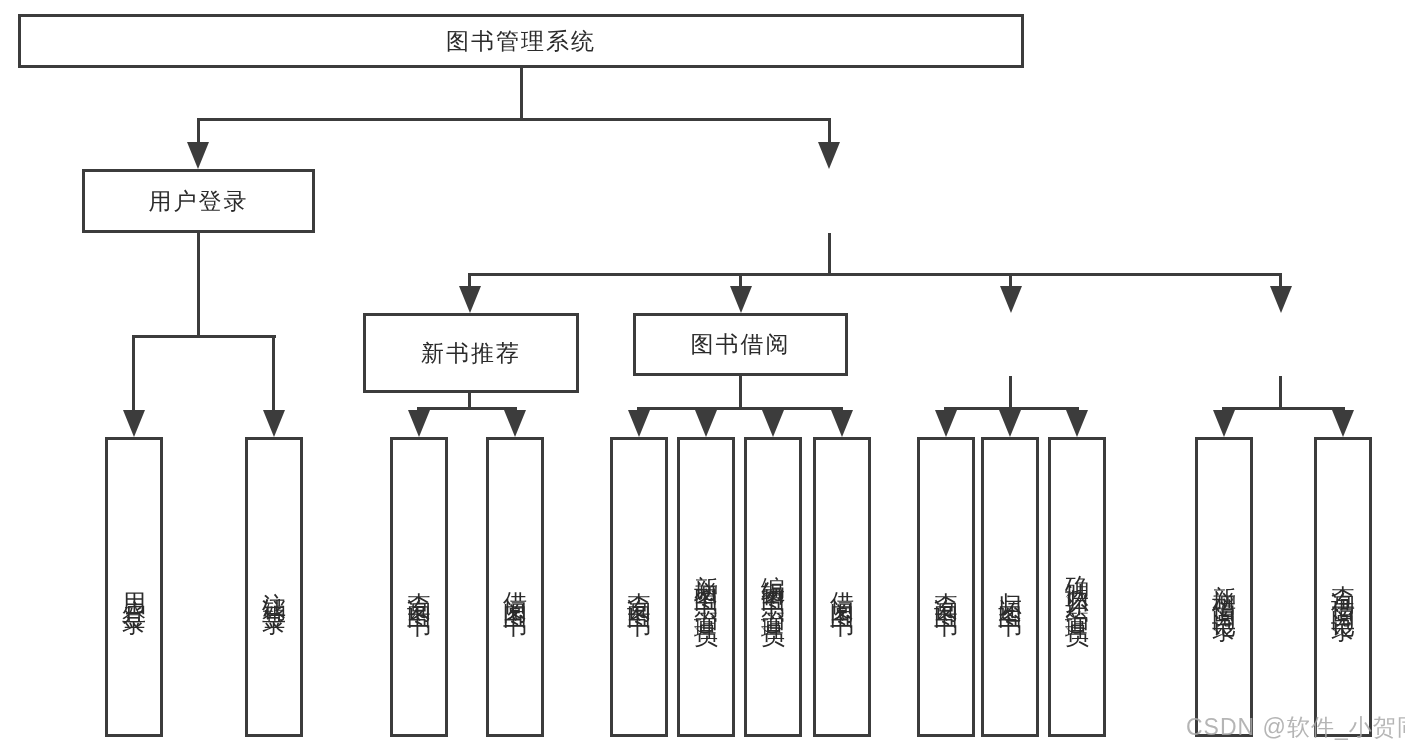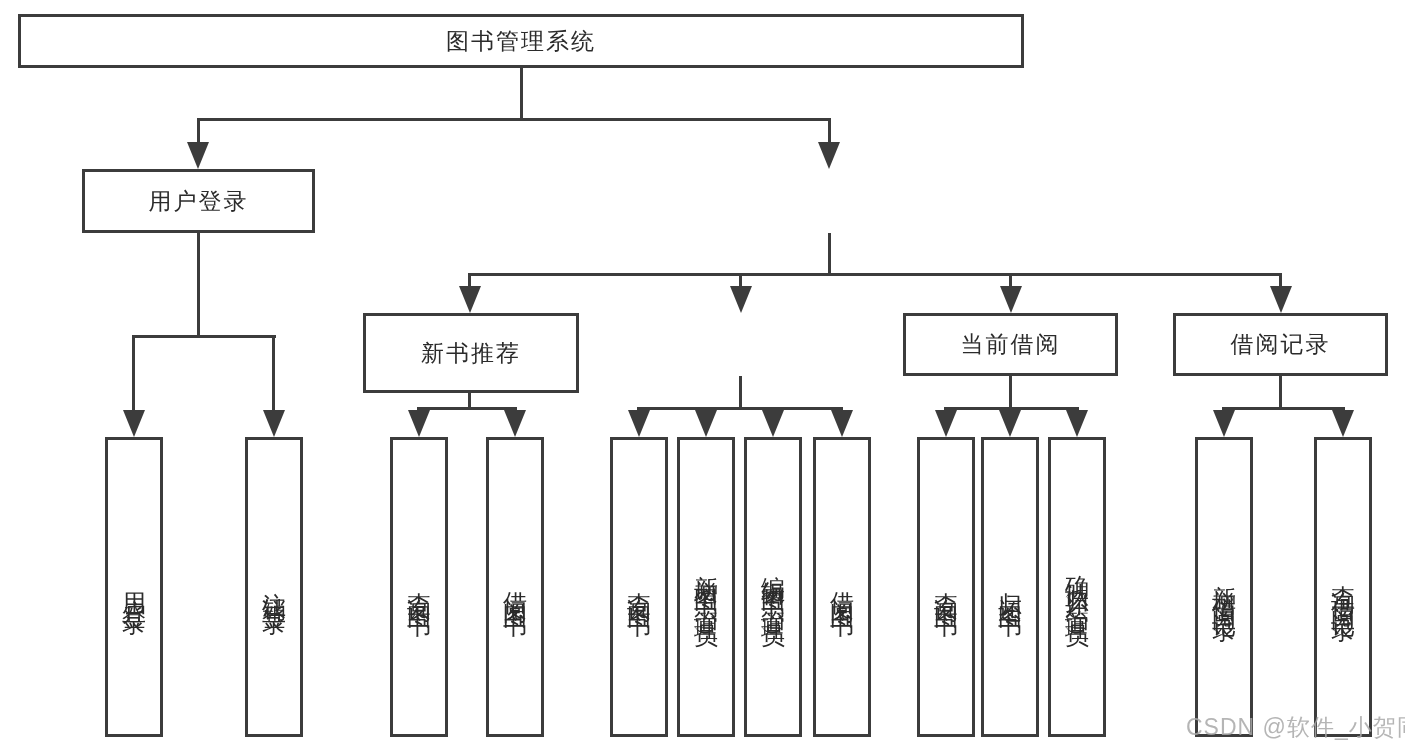--- a/index.html
+++ b/index.html
@@ -88,22 +88,21 @@
   <div class="vline" style="left:1279px;top:376px;height:31px"></div>
   <div class="hline" style="left:1222px;top:407px;width:123px"></div>
   <div class="arrow" style="left:1213px;top:410px"></div>
   <div class="arrow" style="left:1332px;top:410px"></div>
 
   <div class="box h" style="left:18px;top:14px;width:1006px;height:54px">图书管理系统</div>
 
   <div class="box h" style="left:82px;top:169px;width:233px;height:64px">用户登录</div>
 
   <div class="box h" style="left:363px;top:313px;width:216px;height:80px">新书推荐</div>
-  <div class="box h" style="left:903px;top:313px;width:215px;height:63px">当前借阅</div>
-  <div class="box h" style="left:1173px;top:313px;width:215px;height:63px">借阅记录</div>
+  <div class="box h" style="left:633px;top:313px;width:215px;height:63px">图书借阅</div>
 
   <div class="box v" style="left:105px;top:437px;width:58px;height:300px">
     <span>用户登录</span>
     </div>
   <div class="box v" style="left:245px;top:437px;width:58px;height:300px">
     <span>注销登录</span>
     </div>
 
   <div class="box v" style="left:390px;top:437px;width:58px;height:300px">
     <span>查询图书</span>

